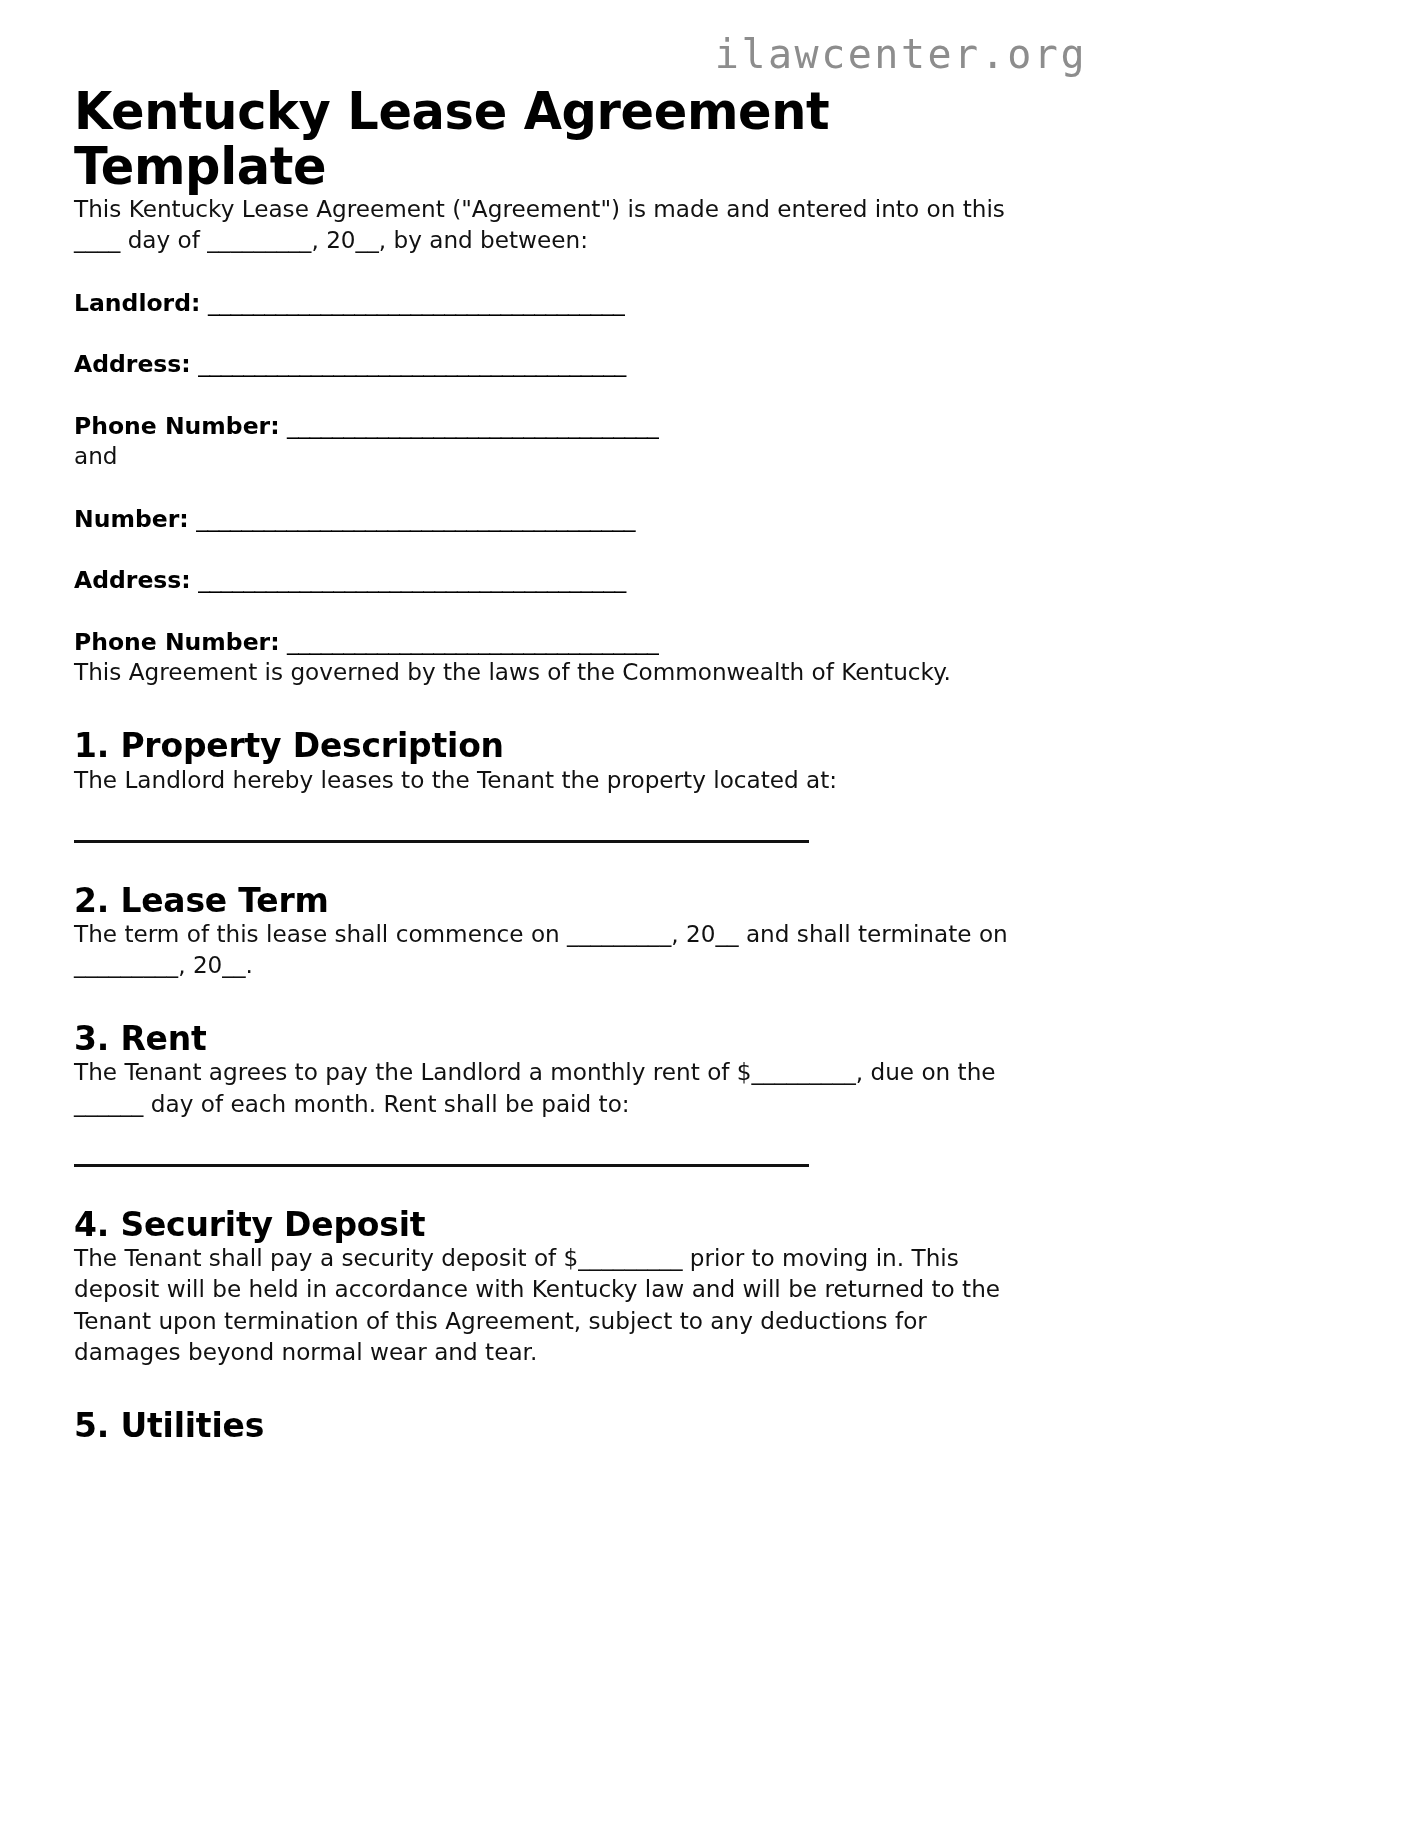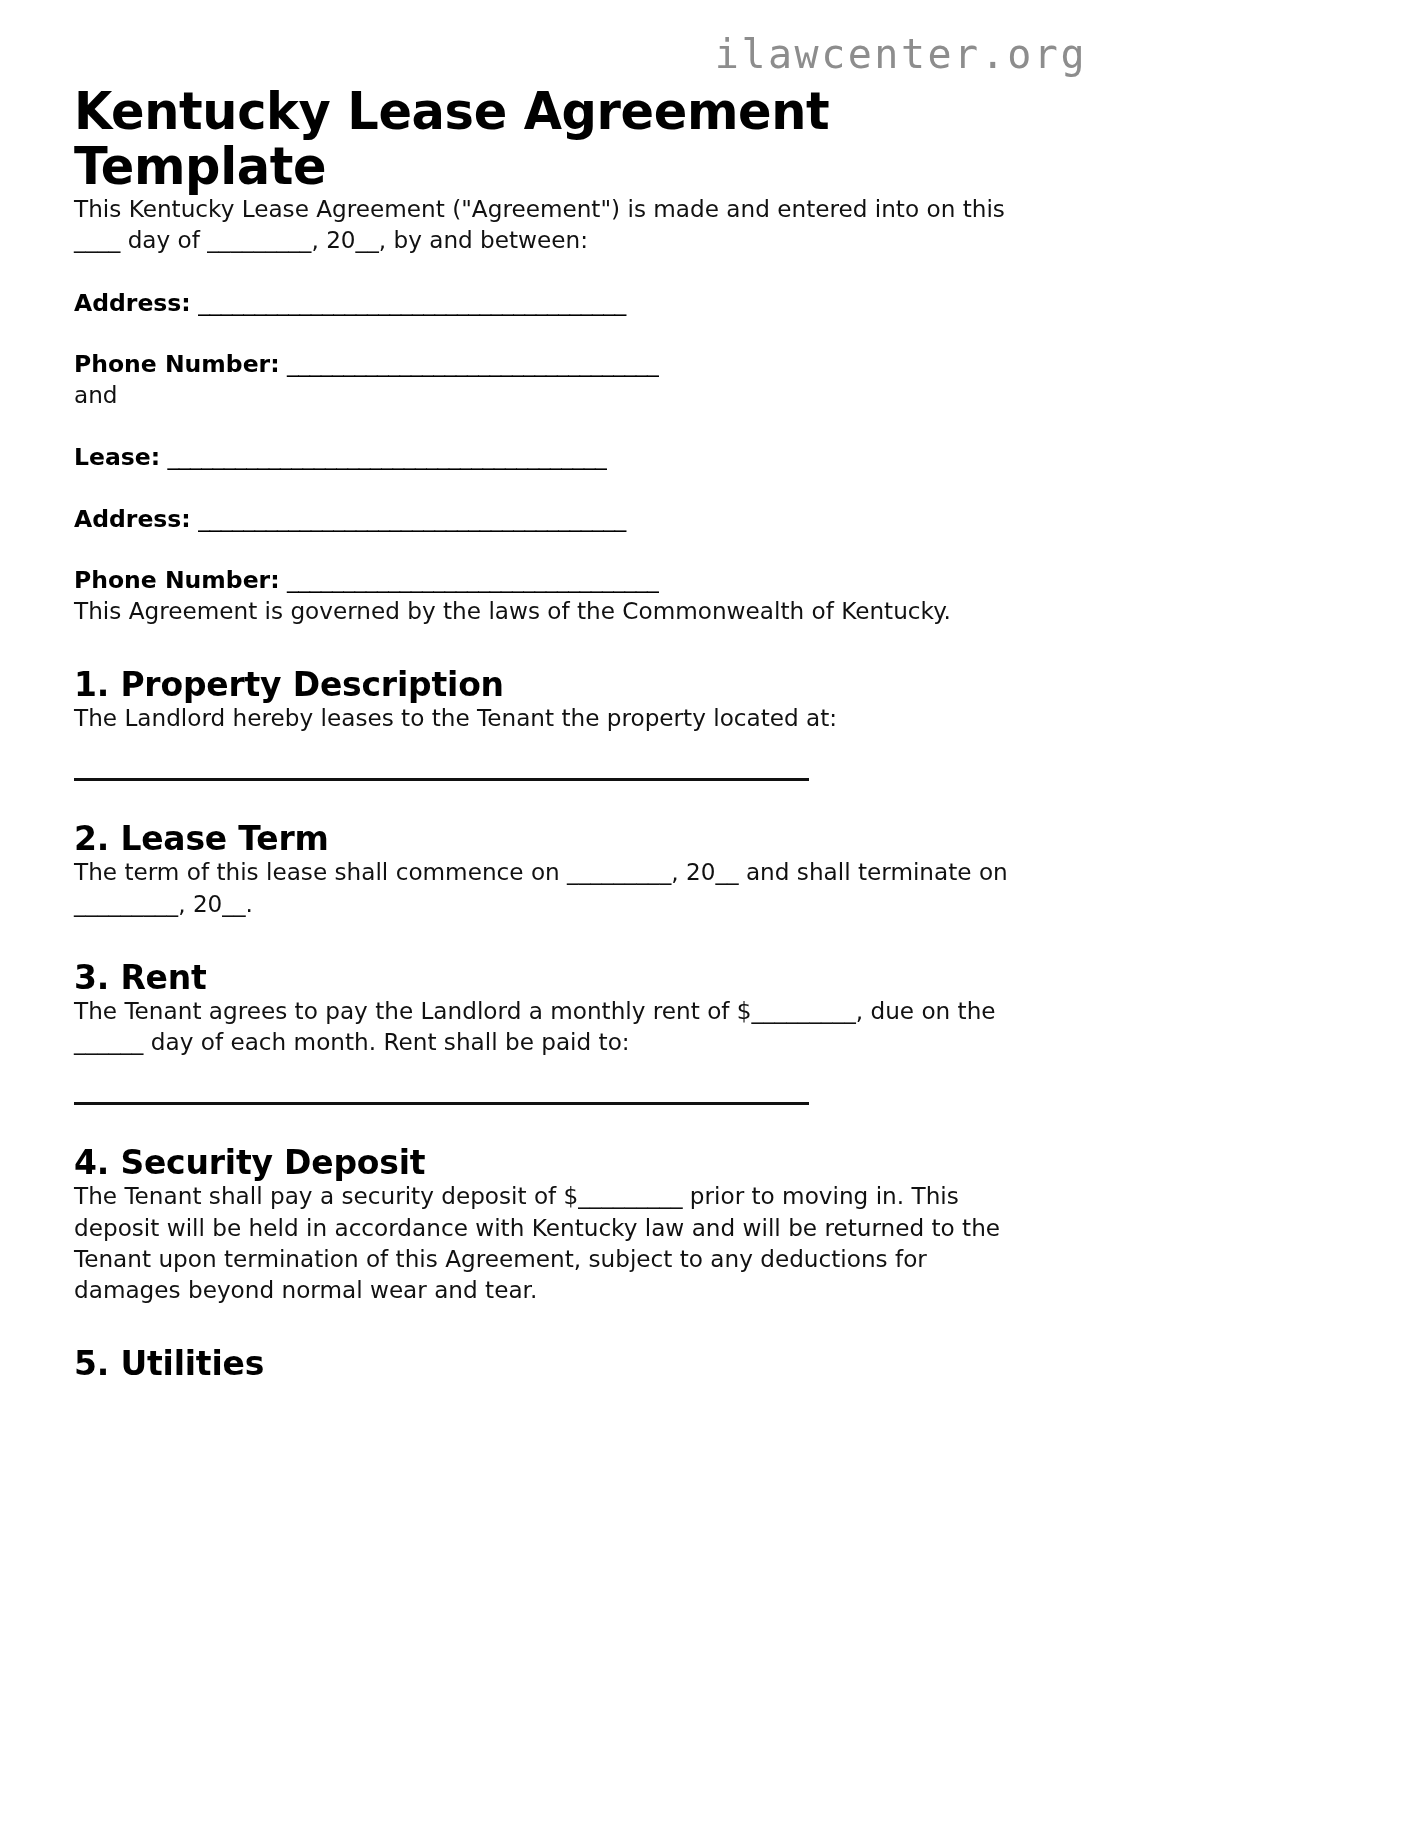--- a/index.html
+++ b/index.html
@@ -101,35 +101,39 @@
 <body>
 
 <div class="page">
 
   <div class="watermark">ilawcenter.org</div>
 
   <h1 class="doc-title">Kentucky Lease Agreement Template</h1>
 
   <p class="body intro">This Kentucky Lease Agreement ("Agreement") is made and entered into on this ____ day of _________, 20__, by and between:</p>
 
+  <div class="party-line">
+    <span class="lbl">Landlord:</span>
+    <span class="fill">_____________________________________</span>
+  </div>
 
   <div class="party-line">
     <span class="lbl">Address:</span>
     <span class="fill">______________________________________</span>
   </div>
 
   <div class="party-line">
     <span class="lbl">Phone Number:</span>
     <span class="fill">_________________________________</span>
   </div>
 
   <p class="body and-line">and</p>
 
   <div class="party-line">
-    <span class="lbl">Lease:</span>
+    <span class="lbl">Number:</span>
     <span class="fill">_______________________________________</span>
   </div>
 
   <div class="party-line">
     <span class="lbl">Address:</span>
     <span class="fill">______________________________________</span>
   </div>
 
   <div class="party-line">
     <span class="lbl">Phone Number:</span>

